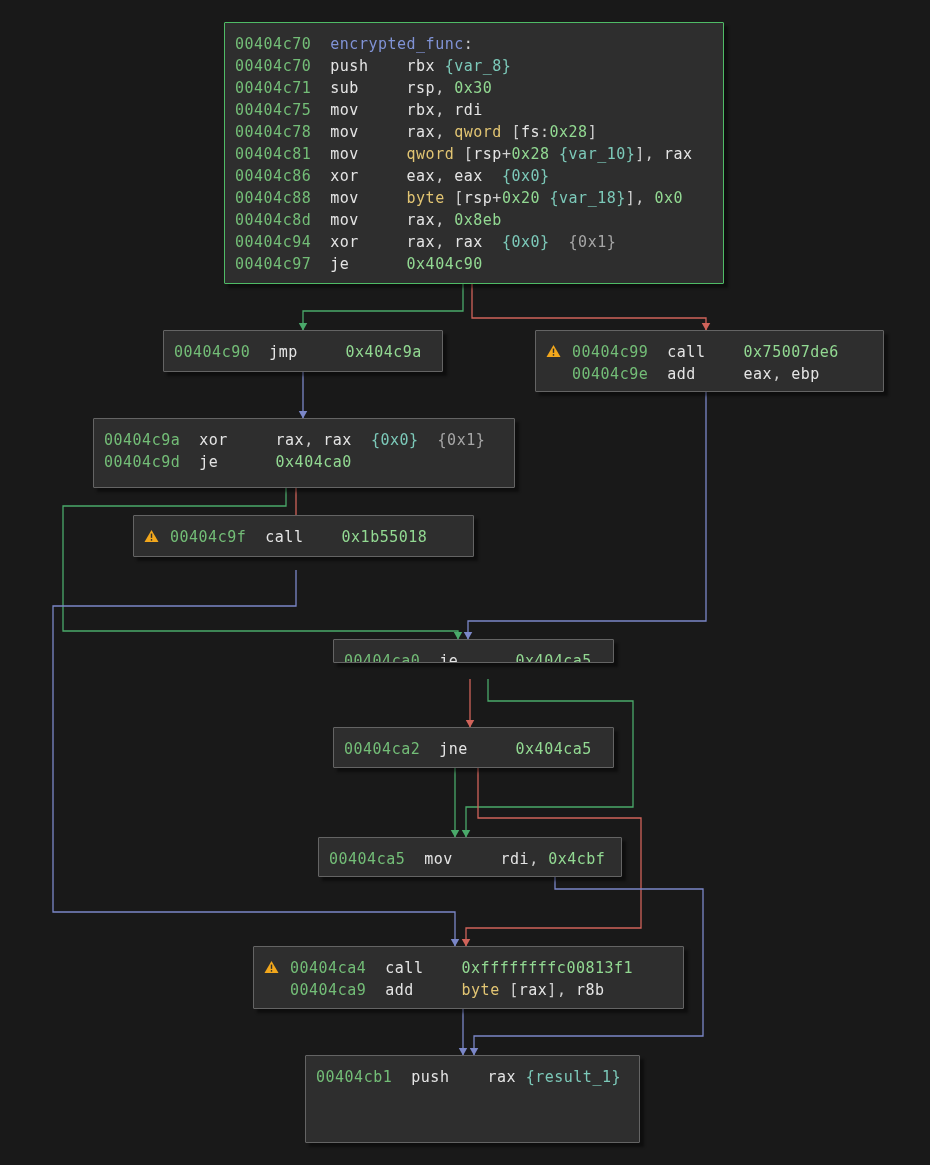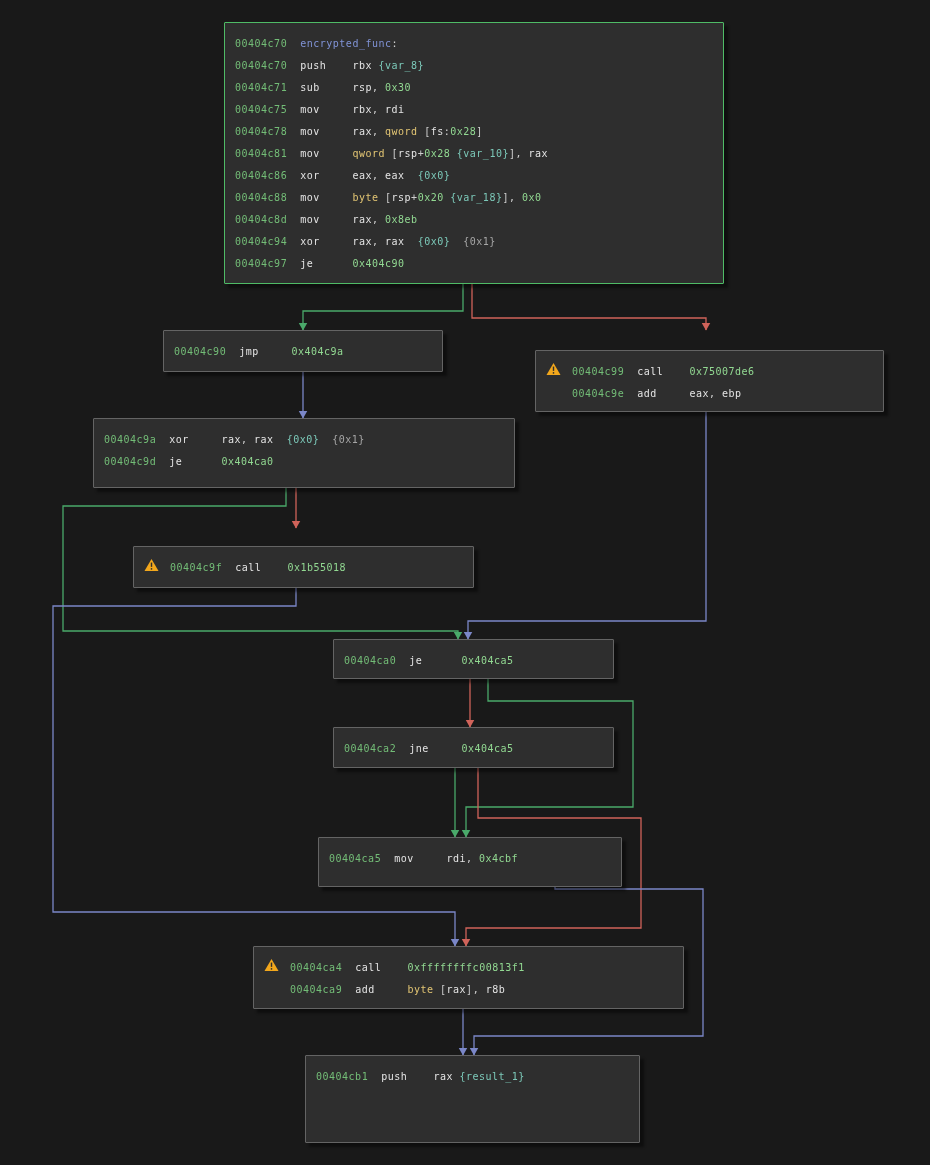--- a/index.html
+++ b/index.html
@@ -12,21 +12,21 @@
   }
   #edge-layer { position:absolute; left:0; top:0; }
   #block-layer { position:absolute; left:0; top:0; width:100%; height:100%; }
   .block {
     position:absolute;
     background:var(--block_bg);
     border:1px solid var(--block_border);
     border-radius:1px;
     box-shadow:4px 4px 3px rgba(0,0,0,0.45);
     padding-top:10px;
-    font-size:10px;
+    font-size:15px;
     letter-spacing:0.5px;
     color:var(--register);
     overflow:hidden;
   }
   .block.active { border-color:var(--block_border_active); }
   .line { height:22px; line-height:22px; white-space:pre; padding:0 10px; }
   .line.hl { background:var(--line_highlight); }
   .warn-slot { display:inline-block; width:26px; vertical-align:top; }
   .warn-slot svg { vertical-align:-1px; }
   .tk-addr   { color:var(--addr); }
@@ -81,46 +81,46 @@
         <div class="line"><span class="tk-addr">00404c81</span><span class="tk-plain">  </span><span class="tk-mn">mov</span><span class="tk-plain">     </span><span class="tk-kw">qword</span><span class="tk-plain"> </span><span class="tk-pun">[</span><span class="tk-reg">rsp</span><span class="tk-pun">+</span><span class="tk-num">0x28</span><span class="tk-plain"> </span><span class="tk-ann">{var_10}</span><span class="tk-pun">]</span><span class="tk-pun">,</span><span class="tk-plain"> </span><span class="tk-reg">rax</span></div>
         <div class="line"><span class="tk-addr">00404c86</span><span class="tk-plain">  </span><span class="tk-mn">xor</span><span class="tk-plain">     </span><span class="tk-reg">eax</span><span class="tk-pun">,</span><span class="tk-plain"> </span><span class="tk-reg">eax</span><span class="tk-plain">  </span><span class="tk-ann">{0x0}</span></div>
         <div class="line"><span class="tk-addr">00404c88</span><span class="tk-plain">  </span><span class="tk-mn">mov</span><span class="tk-plain">     </span><span class="tk-kw">byte</span><span class="tk-plain"> </span><span class="tk-pun">[</span><span class="tk-reg">rsp</span><span class="tk-pun">+</span><span class="tk-num">0x20</span><span class="tk-plain"> </span><span class="tk-ann">{var_18}</span><span class="tk-pun">]</span><span class="tk-pun">,</span><span class="tk-plain"> </span><span class="tk-num">0x0</span></div>
         <div class="line"><span class="tk-addr">00404c8d</span><span class="tk-plain">  </span><span class="tk-mn">mov</span><span class="tk-plain">     </span><span class="tk-reg">rax</span><span class="tk-pun">,</span><span class="tk-plain"> </span><span class="tk-num">0x8eb</span></div>
         <div class="line"><span class="tk-addr">00404c94</span><span class="tk-plain">  </span><span class="tk-mn">xor</span><span class="tk-plain">     </span><span class="tk-reg">rax</span><span class="tk-pun">,</span><span class="tk-plain"> </span><span class="tk-reg">rax</span><span class="tk-plain">  </span><span class="tk-ann">{0x0}</span><span class="tk-plain">  </span><span class="tk-anndim">{0x1}</span></div>
         <div class="line"><span class="tk-addr">00404c97</span><span class="tk-plain">  </span><span class="tk-mn">je</span><span class="tk-plain">      </span><span class="tk-num">0x404c90</span></div>
       </div>
       <div class="block" style="left: 163px; top: 330px; width: 280px; height: 42px;">
         <div class="line"><span class="tk-addr">00404c90</span><span class="tk-plain">  </span><span class="tk-mn">jmp</span><span class="tk-plain">     </span><span class="tk-num">0x404c9a</span></div>
       </div>
-      <div class="block" style="left: 535px; top: 330px; width: 349px; height: 62px; margin-top: 20px;">
+      <div class="block" style="left: 535px; top: 330px; width: 349px; height: 62px;">
         <div class="line"><span class="warn-slot"><svg width="15" height="14" viewBox="0 0 16 14">
               <path d="M8 0.5 L15.5 13.5 H0.5 Z" fill="#f2a71c"></path>
               <rect x="7.25" y="4.4" width="1.5" height="4.6" fill="#2e2e2e"></rect>
               <rect x="7.25" y="10.3" width="1.5" height="1.7" fill="#2e2e2e"></rect>
             </svg></span><span class="tk-addr">00404c99</span><span class="tk-plain">  </span><span class="tk-mn">call</span><span class="tk-plain">    </span><span class="tk-num">0x75007de6</span></div>
         <div class="line"><span class="warn-slot"></span><span class="tk-addr">00404c9e</span><span class="tk-plain">  </span><span class="tk-mn">add</span><span class="tk-plain">     </span><span class="tk-reg">eax</span><span class="tk-pun">,</span><span class="tk-plain"> </span><span class="tk-reg">ebp</span></div>
       </div>
       <div class="block" style="left: 93px; top: 418px; width: 422px; height: 70px;">
         <div class="line"><span class="tk-addr">00404c9a</span><span class="tk-plain">  </span><span class="tk-mn">xor</span><span class="tk-plain">     </span><span class="tk-reg">rax</span><span class="tk-pun">,</span><span class="tk-plain"> </span><span class="tk-reg">rax</span><span class="tk-plain">  </span><span class="tk-ann">{0x0}</span><span class="tk-plain">  </span><span class="tk-anndim">{0x1}</span></div>
         <div class="line"><span class="tk-addr">00404c9d</span><span class="tk-plain">  </span><span class="tk-mn">je</span><span class="tk-plain">      </span><span class="tk-num">0x404ca0</span></div>
       </div>
-      <div class="block" style="left: 133px; top: 546px; width: 341px; height: 42px;">
+      <div class="block" style="left: 133px; top: 515px; width: 341px; height: 42px;">
         <div class="line"><span class="warn-slot"><svg width="15" height="14" viewBox="0 0 16 14">
               <path d="M8 0.5 L15.5 13.5 H0.5 Z" fill="#f2a71c"></path>
               <rect x="7.25" y="4.4" width="1.5" height="4.6" fill="#2e2e2e"></rect>
               <rect x="7.25" y="10.3" width="1.5" height="1.7" fill="#2e2e2e"></rect>
             </svg></span><span class="tk-addr">00404c9f</span><span class="tk-plain">  </span><span class="tk-mn">call</span><span class="tk-plain">    </span><span class="tk-num">0x1b55018</span></div>
       </div>
-      <div class="block" style="left: 333px; top: 639px; width: 281px; height: 40px;">
+      <div class="block" style="left: 333px; top: 639px; width: 281px; height: 24px;">
         <div class="line"><span class="tk-addr">00404ca0</span><span class="tk-plain">  </span><span class="tk-mn">je</span><span class="tk-plain">      </span><span class="tk-num">0x404ca5</span></div>
       </div>
       <div class="block" style="left: 333px; top: 727px; width: 281px; height: 41px;">
         <div class="line"><span class="tk-addr">00404ca2</span><span class="tk-plain">  </span><span class="tk-mn">jne</span><span class="tk-plain">     </span><span class="tk-num">0x404ca5</span></div>
       </div>
-      <div class="block" style="left: 318px; top: 837px; width: 304px; height: 50px;">
+      <div class="block" style="left: 318px; top: 837px; width: 304px; height: 40px;">
         <div class="line"><span class="tk-addr">00404ca5</span><span class="tk-plain">  </span><span class="tk-mn">mov</span><span class="tk-plain">     </span><span class="tk-reg">rdi</span><span class="tk-pun">,</span><span class="tk-plain"> </span><span class="tk-num">0x4cbf</span></div>
       </div>
       <div class="block" style="left: 253px; top: 946px; width: 431px; height: 63px;">
         <div class="line"><span class="warn-slot"><svg width="15" height="14" viewBox="0 0 16 14">
               <path d="M8 0.5 L15.5 13.5 H0.5 Z" fill="#f2a71c"></path>
               <rect x="7.25" y="4.4" width="1.5" height="4.6" fill="#2e2e2e"></rect>
               <rect x="7.25" y="10.3" width="1.5" height="1.7" fill="#2e2e2e"></rect>
             </svg></span><span class="tk-addr">00404ca4</span><span class="tk-plain">  </span><span class="tk-mn">call</span><span class="tk-plain">    </span><span class="tk-num">0xffffffffc00813f1</span></div>
         <div class="line"><span class="warn-slot"></span><span class="tk-addr">00404ca9</span><span class="tk-plain">  </span><span class="tk-mn">add</span><span class="tk-plain">     </span><span class="tk-kw">byte</span><span class="tk-plain"> </span><span class="tk-pun">[</span><span class="tk-reg">rax</span><span class="tk-pun">]</span><span class="tk-pun">,</span><span class="tk-plain"> </span><span class="tk-reg">r8b</span></div>
       </div>

